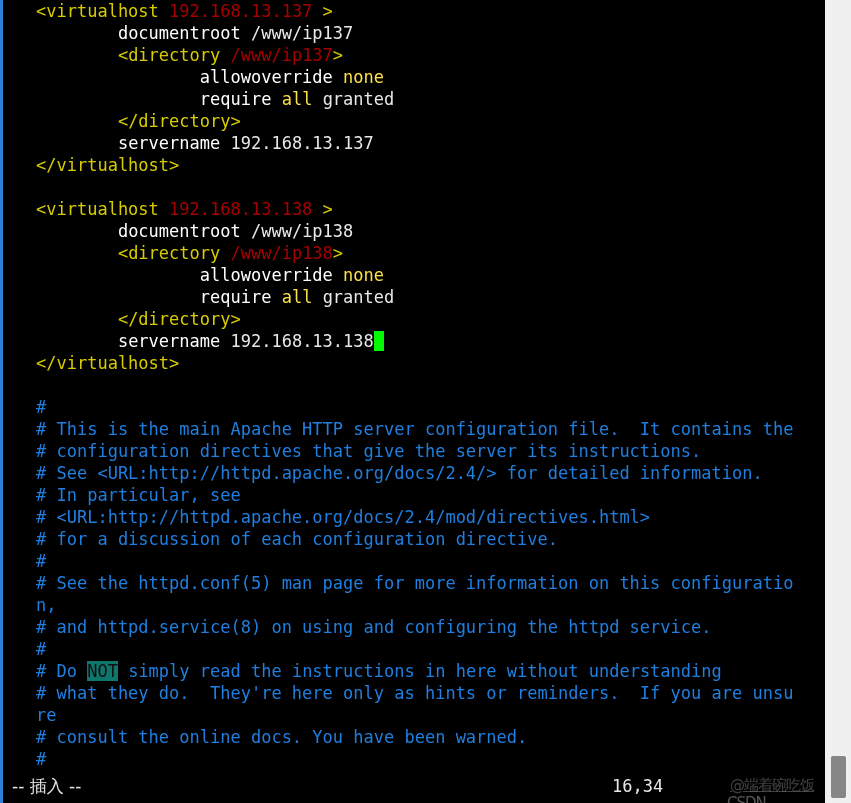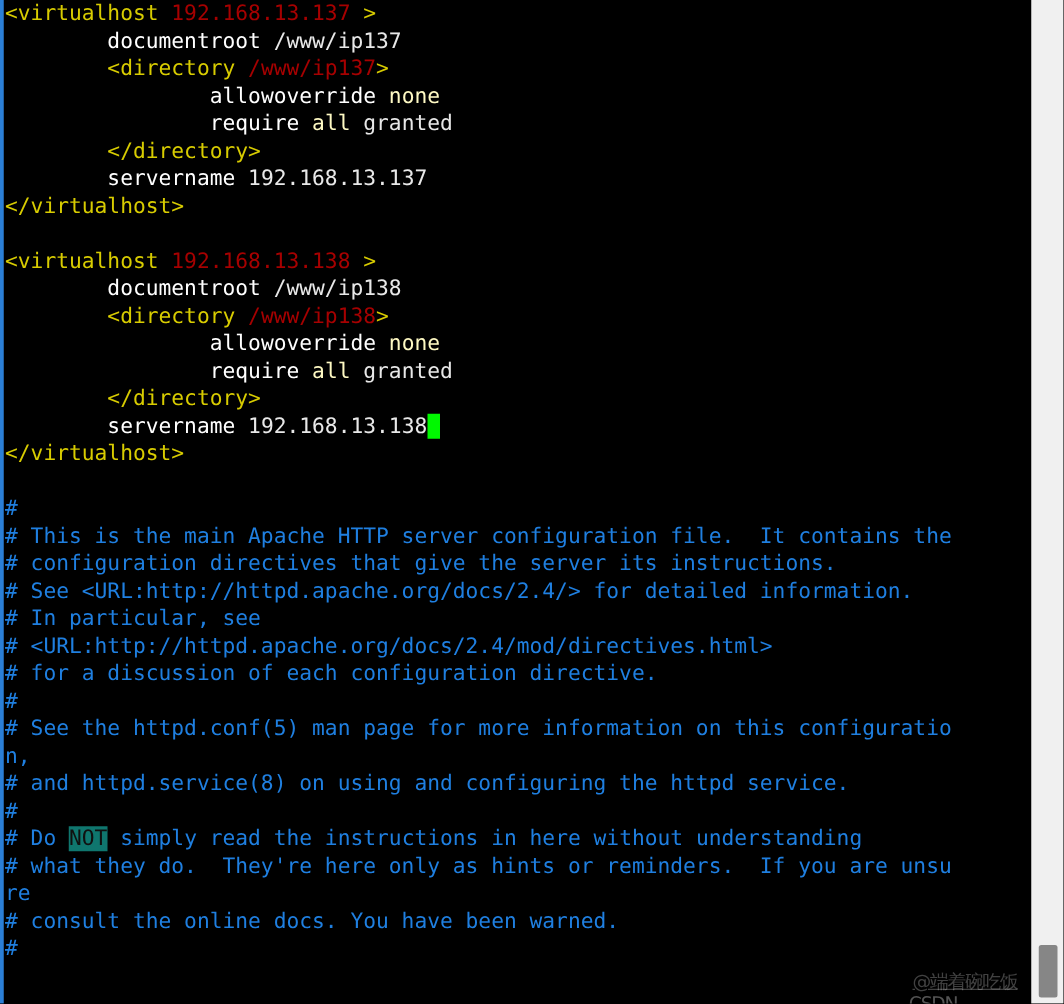--- a/index.html
+++ b/index.html
@@ -43,26 +43,27 @@
     width: 820px;
     height: 770px;
     font-size: 17px;
     line-height: 22px;
     letter-spacing: 0px;
     white-space: pre;
   }
   .line {
     height: 22px;
     white-space: pre;
+    padding-left: 32px;
   }
   .tag      { color: #d8cc00; }
   .ipval    { color: #a60000; }
   .directive{ color: #ffffff; }
   .val      { color: #e8e8e8; }
-  .kwred    { color: #fef9c3; }
+  .kwred    { color: #fde047; }
   .path     { color: #a60000; }
   .comment  { color: #1f7fe0; }
   .cursor   {
     background: #00f800;
     color: #00f800;
   }
   .hl-not {
     background: #0f766e;
     color: #101010;
   }
@@ -111,20 +112,24 @@
 </style>
 </head>
 <body>
 
 <div id="screen">
 
   <div id="left-border"></div>
 
   <div id="term"><div class="line"><span class="tag">&lt;virtualhost </span><span class="ipval">192.168.13.137</span><span class="tag"> &gt;</span></div><div class="line"><span class="val">        </span><span class="directive">documentroot</span><span class="val"> /www/ip137</span></div><div class="line"><span class="val">        </span><span class="tag">&lt;directory </span><span class="path">/www/ip137</span><span class="tag">&gt;</span></div><div class="line"><span class="val">                </span><span class="directive">allowoverride</span><span class="val"> </span><span class="kwred">none</span></div><div class="line"><span class="val">                </span><span class="directive">require</span><span class="val"> </span><span class="kwred">all</span><span class="val"> granted</span></div><div class="line"><span class="val">        </span><span class="tag">&lt;/directory&gt;</span></div><div class="line"><span class="val">        </span><span class="directive">servername</span><span class="val"> 192.168.13.137</span></div><div class="line"><span class="tag">&lt;/virtualhost&gt;</span></div><div class="line"> </div><div class="line"><span class="tag">&lt;virtualhost </span><span class="ipval">192.168.13.138</span><span class="tag"> &gt;</span></div><div class="line"><span class="val">        </span><span class="directive">documentroot</span><span class="val"> /www/ip138</span></div><div class="line"><span class="val">        </span><span class="tag">&lt;directory </span><span class="path">/www/ip138</span><span class="tag">&gt;</span></div><div class="line"><span class="val">                </span><span class="directive">allowoverride</span><span class="val"> </span><span class="kwred">none</span></div><div class="line"><span class="val">                </span><span class="directive">require</span><span class="val"> </span><span class="kwred">all</span><span class="val"> granted</span></div><div class="line"><span class="val">        </span><span class="tag">&lt;/directory&gt;</span></div><div class="line"><span class="val">        </span><span class="directive">servername</span><span class="val"> 192.168.13.138</span><span class="cursor"> </span></div><div class="line"><span class="tag">&lt;/virtualhost&gt;</span></div><div class="line"> </div><div class="line"><span class="comment">#</span></div><div class="line"><span class="comment"># This is the main Apache HTTP server configuration file.  It contains the</span></div><div class="line"><span class="comment"># configuration directives that give the server its instructions.</span></div><div class="line"><span class="comment"># See &lt;URL:http://httpd.apache.org/docs/2.4/&gt; for detailed information.</span></div><div class="line"><span class="comment"># In particular, see</span></div><div class="line"><span class="comment"># &lt;URL:http://httpd.apache.org/docs/2.4/mod/directives.html&gt;</span></div><div class="line"><span class="comment"># for a discussion of each configuration directive.</span></div><div class="line"><span class="comment">#</span></div><div class="line"><span class="comment"># See the httpd.conf(5) man page for more information on this configuratio</span></div><div class="line"><span class="comment">n,</span></div><div class="line"><span class="comment"># and httpd.service(8) on using and configuring the httpd service.</span></div><div class="line"><span class="comment">#</span></div><div class="line"><span class="comment"># Do </span><span class="hl-not">NOT</span><span class="comment"> simply read the instructions in here without understanding</span></div><div class="line"><span class="comment"># what they do.  They're here only as hints or reminders.  If you are unsu</span></div><div class="line"><span class="comment">re</span></div><div class="line"><span class="comment"># consult the online docs. You have been warned.</span></div><div class="line"><span class="comment">#</span></div></div>
 
+  <div id="statusbar">
+    <span id="status-mode">-- 插入 --</span>
+    <span id="status-pos">16,34</span>
+  </div>
 
   <div id="watermark">
     <span>CSDN</span>
     <span class="wm2">@端着碗吃饭</span>
   </div>
 
   <div id="scroll-track">
     <div id="scroll-thumb"></div>
   </div>
 

